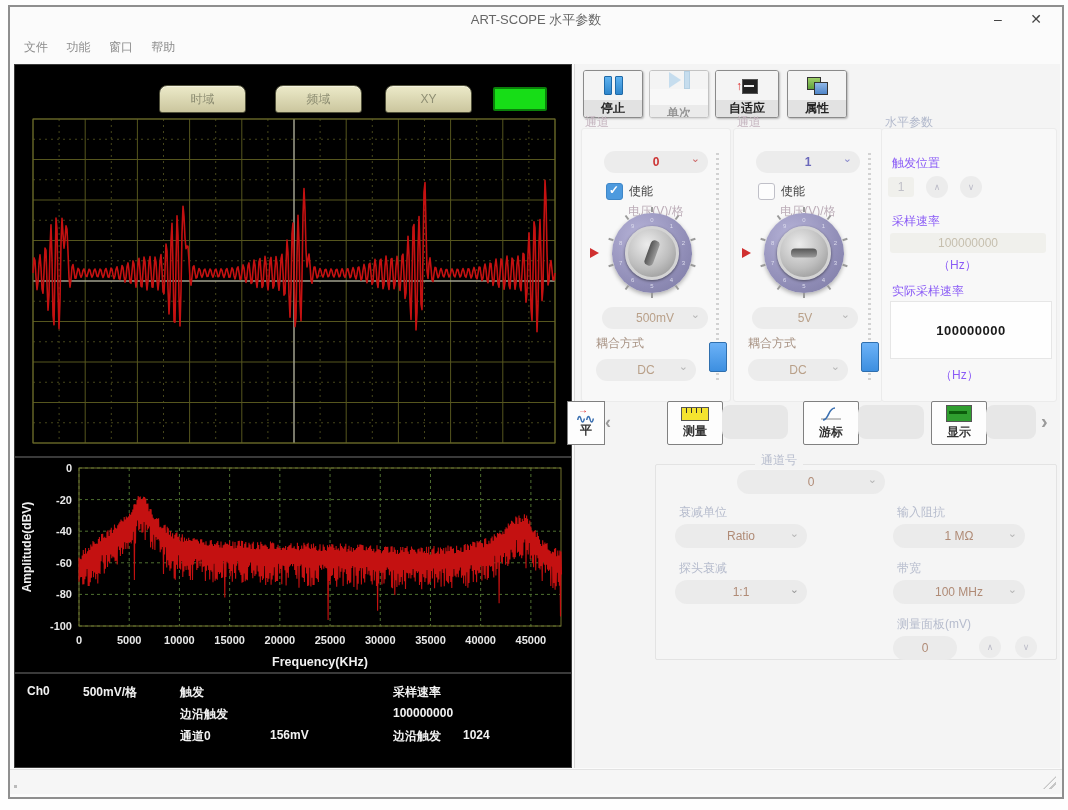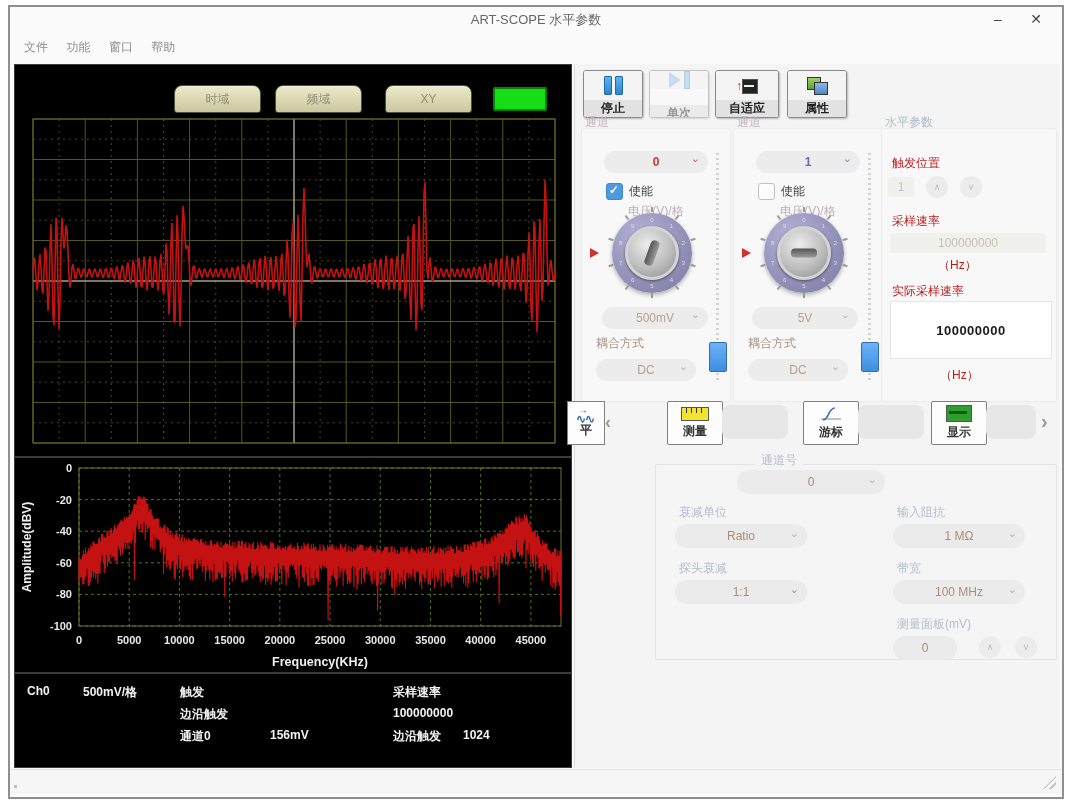--- a/index.html
+++ b/index.html
@@ -60,21 +60,21 @@
   .kmetal{position:absolute;left:21px;top:21px;width:54px;height:54px;border-radius:50%;background:radial-gradient(circle at 40% 32%,#ececec,#bdbdbd 55%,#8a8a8a);border:3px solid #d4d4d4;box-sizing:border-box;box-shadow:0 1px 3px rgba(0,0,0,.5);}
   .slot{position:absolute;left:50%;top:50%;width:9px;height:26px;border-radius:4px;background:linear-gradient(90deg,#555,#9a9a9a);}
   .ktick{position:absolute;width:2px;height:5px;background:#9a9a9a;}
   .kdigit{position:absolute;font-size:6px;color:#dcdcec;transform:translate(-50%,-50%);}
   .pointer{position:absolute;left:8px;top:119px;width:0;height:0;border-top:5px solid transparent;border-bottom:5px solid transparent;border-left:9px solid #d03030;}
   .couplabel{position:absolute;left:14px;top:206px;font-size:12px;color:#a89384;}
   .vslider{position:absolute;left:126px;top:24px;width:18px;height:230px;}
   .vtrack{position:absolute;left:8px;top:0;width:3px;height:230px;background:repeating-linear-gradient(180deg,#d2d2d2 0 2px,transparent 2px 5px);}
   .vthumb{position:absolute;left:1px;top:189px;width:16px;height:28px;background:linear-gradient(#6cb2f7,#3d8fe0);border:1px solid #2f6fae;border-radius:2px;}
   
-  .hlabel{font-size:12px;color:#b91c1c;position:absolute;}
+  .hlabel{font-size:12px;color:#8b5cf6;position:absolute;}
   .hfield{position:absolute;background:#f0f0ec;border-radius:3px;text-align:center;font-size:12px;color:#c6bfae;}
   .spincircle{position:absolute;width:22px;height:22px;border-radius:50%;background:#ececec;text-align:center;line-height:22px;font-size:9px;color:#bcbcc8;}
   .bigbox{position:absolute;left:8px;top:172px;width:160px;height:56px;background:#fefefe;border:1px solid #e6e6e6;display:flex;align-items:center;justify-content:center;font-size:13px;font-weight:bold;color:#1a1a1a;letter-spacing:.5px;}
   
   .tabbox{position:absolute;top:337px;width:54px;height:42px;background:#fdfdfd;border:1px solid #808080;border-radius:2px;display:flex;flex-direction:column;align-items:center;justify-content:center;gap:2px;}
   .tabext{position:absolute;top:341px;height:34px;background:#e7e7e7;border-radius:8px;}
   .tablabel{font-size:12px;font-weight:bold;color:#333;}
   .ruler{width:26px;height:12px;background:#f5e42f;border:1px solid #555;position:relative;}
   .ruler i{position:absolute;top:0;width:1px;height:5px;background:#333;}
   .screenicon{width:24px;height:15px;border:1px solid #555;background:#2f9e2f;position:relative;}
@@ -107,21 +107,21 @@
   </div>
 
   <div class="menubar">
     <span class="menuitem">文件</span>
     <span class="menuitem">功能</span>
     <span class="menuitem">窗口</span>
     <span class="menuitem">帮助</span>
   </div>
 
   <div id="scopePanel" class="blackpanel">
-    <div class="stab" style="left:159px">时域</div>
+    <div class="stab" style="left:144px">时域</div>
     <div class="stab" style="left:260px">频域</div>
     <div class="stab" style="left:370px">XY</div>
     <div class="runled" style="background: rgb(23, 221, 23);"></div>
     <svg id="scope-svg" width="558" height="343">
           <line x1="18" y1="6" x2="18" y2="330" stroke="#56561e" stroke-width="1"></line>
           <line x1="44.1" y1="6" x2="44.1" y2="330" stroke="#45451a" stroke-width="1" stroke-dasharray="2,4"></line>
           <line x1="70.2" y1="6" x2="70.2" y2="330" stroke="#56561e" stroke-width="1"></line>
           <line x1="96.3" y1="6" x2="96.3" y2="330" stroke="#45451a" stroke-width="1" stroke-dasharray="2,4"></line>
           <line x1="122.4" y1="6" x2="122.4" y2="330" stroke="#56561e" stroke-width="1"></line>
           <line x1="148.5" y1="6" x2="148.5" y2="330" stroke="#45451a" stroke-width="1" stroke-dasharray="2,4"></line>

